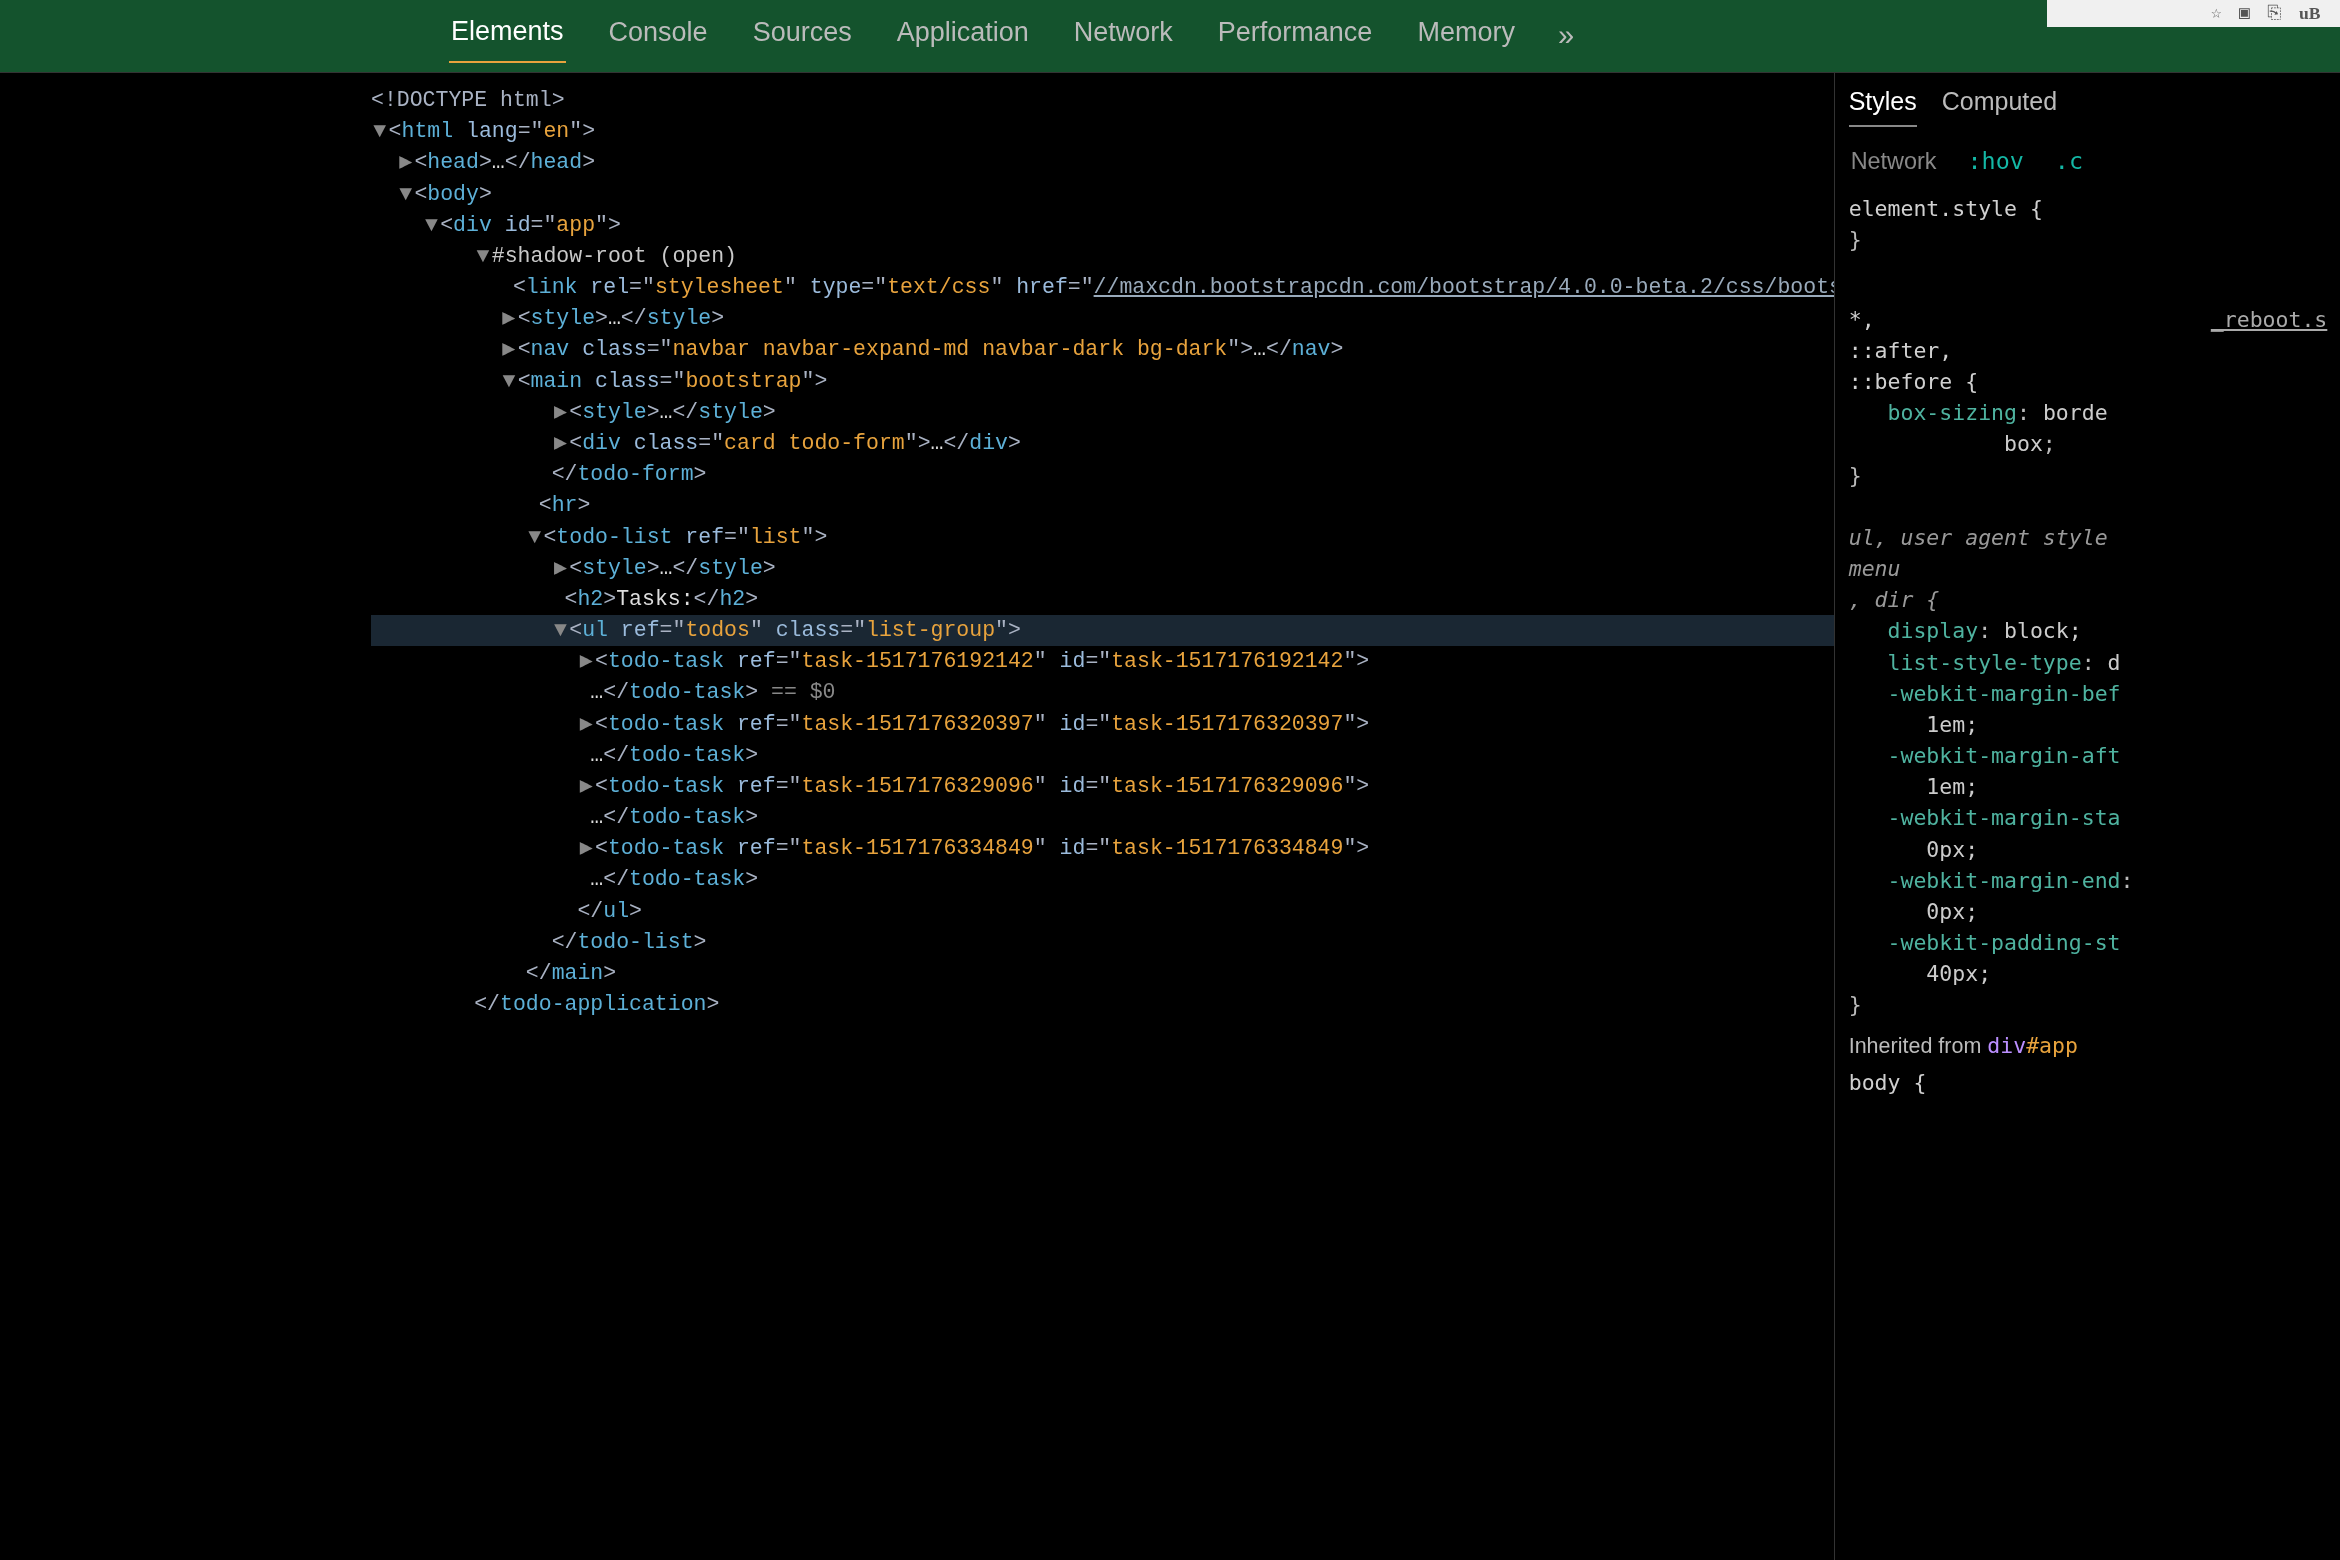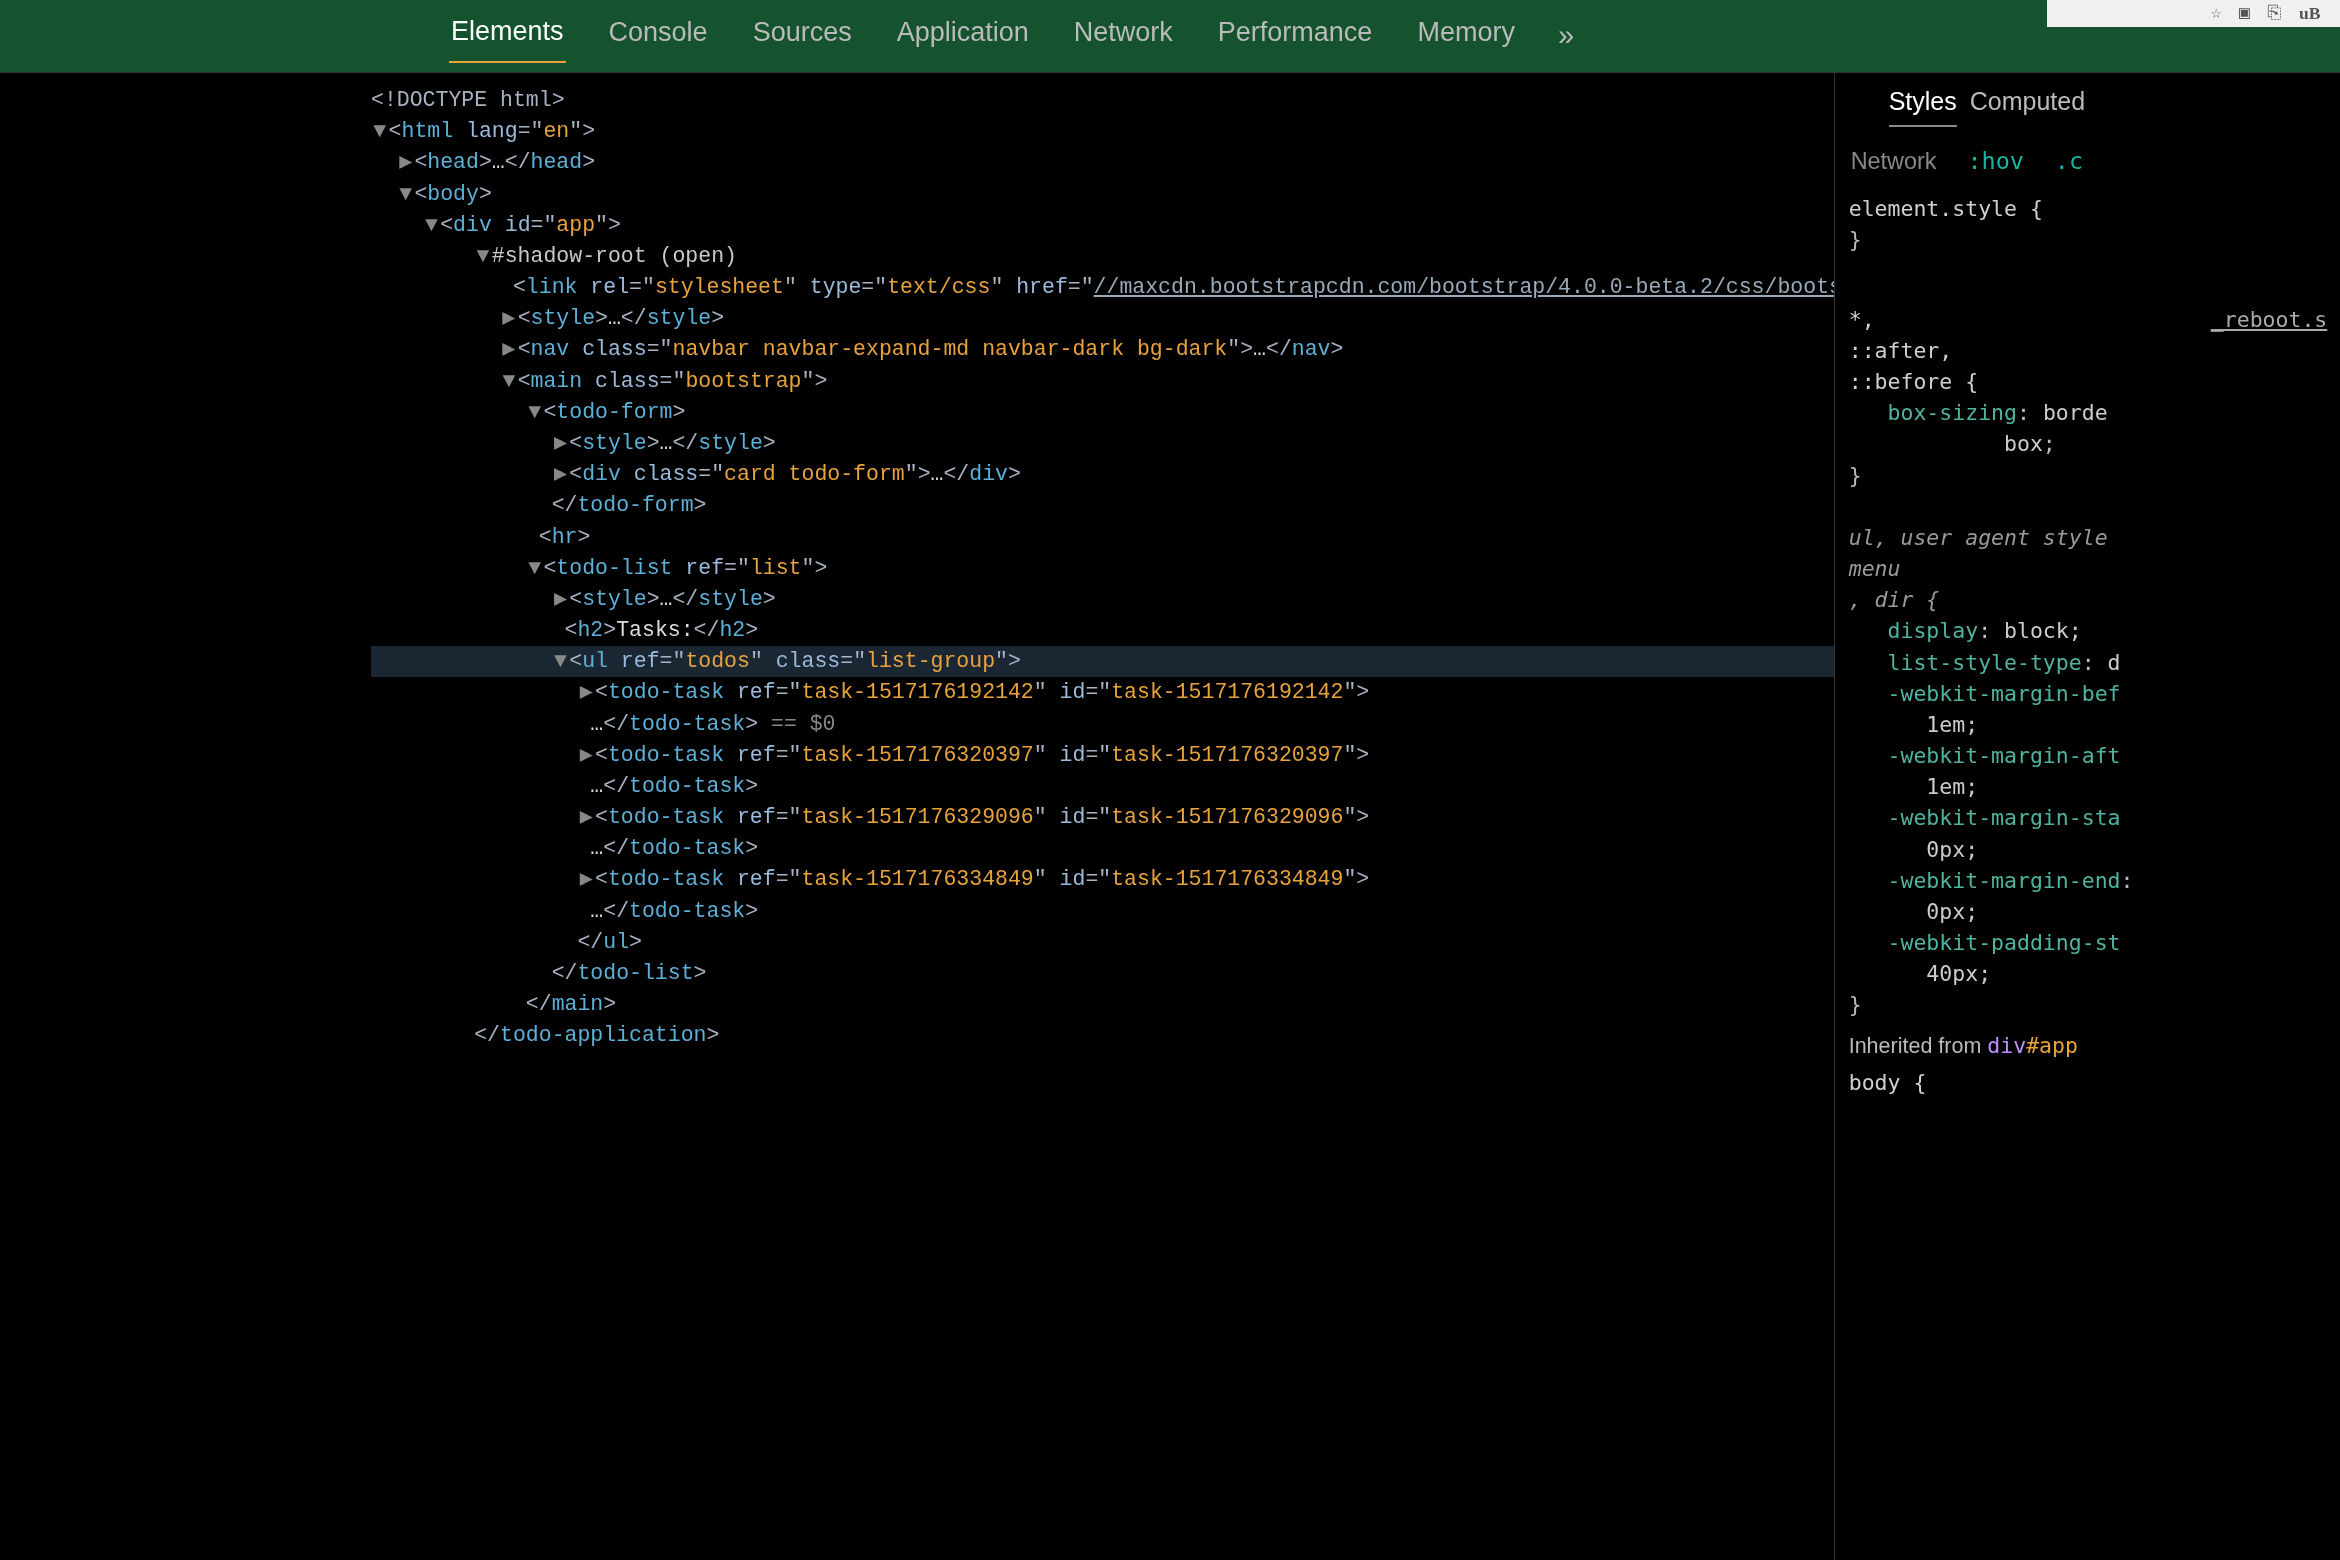--- a/index.html
+++ b/index.html
@@ -49,25 +49,24 @@
 
 .styles-panel {
   width:507px;
   border-left:1px solid #333;
   padding:9.8px 13.7px;
   overflow:hidden;
   font-family:-apple-system,Helvetica,Arial,sans-serif;
 }
 .styles-tabs {
   display:flex;
-  gap:13px;
+  gap:25px;
   font-size:25px;
   color:#bbb;
   padding-bottom:9.8px;
-  margin-left:40px;
 }
 .styles-tabs .stab.active { color:#fff; border-bottom:2px solid #888; }
 .styles-tabs .stab { cursor:pointer; padding-bottom:5.9px; }
 .filter-row { display:flex; align-items:center; gap:31px; color:#888; font-size:23.4px; padding:7.8px 2px 13.7px; }
 .filter-row .hov, .filter-row .cls { font-family:Menlo,monospace; color:#14b8a6; }
 .rule-block { font-family:Menlo,monospace; font-size:21.5px; color:#bbb; white-space:pre; }
 .selector { color:#d0d0d0; }
 .prop { color:#4fb3a0; }
 .val  { color:#ccc; }
 .sheet-link { color:#aaa; text-decoration:underline; float:right; }
@@ -133,21 +132,20 @@
     <div class="line"><span class="indent">        </span><span class="caret">▼</span><span class="shadow">#shadow-root (open)</span></div>
 
     <div class="line"><span class="indent">           </span><span class="punct">&lt;</span><span class="tagname">link</span> <span class="attrname">rel</span><span class="punct">="</span><span class="attrval">stylesheet</span><span class="punct">"</span> <span class="attrname">type</span><span class="punct">="</span><span class="attrval">text/css</span><span class="punct">"</span> <span class="attrname">href</span><span class="punct">="</span><span class="link">//maxcdn.bootstrapcdn.com/bootstrap/4.0.0-beta.2/css/bootstrap.min.css</span></div>
 
     <div class="line"><span class="indent">          </span><span class="caret">▶</span><span class="punct">&lt;</span><span class="tagname">style</span><span class="punct">&gt;</span><span class="text">…</span><span class="punct">&lt;/</span><span class="tagname">style</span><span class="punct">&gt;</span></div>
 
     <div class="line"><span class="indent">          </span><span class="caret">▶</span><span class="punct">&lt;</span><span class="tagname">nav</span> <span class="attrname">class</span><span class="punct">="</span><span class="attrval">navbar navbar-expand-md navbar-dark bg-dark</span><span class="punct">"&gt;</span><span class="text">…</span><span class="punct">&lt;/</span><span class="tagname">nav</span><span class="punct">&gt;</span></div>
 
     <div class="line"><span class="indent">          </span><span class="caret">▼</span><span class="punct">&lt;</span><span class="tagname">main</span> <span class="attrname">class</span><span class="punct">="</span><span class="attrval">bootstrap</span><span class="punct">"&gt;</span></div>
 
-    <div class="line"><span class="indent">            </span><span class="caret">▼</span><span class="punct">&lt;</span><span class="tagname">todo-form</span><span class="punct">&gt;</span></div>
 
     <div class="line"><span class="indent">              </span><span class="caret">▶</span><span class="punct">&lt;</span><span class="tagname">style</span><span class="punct">&gt;</span><span class="text">…</span><span class="punct">&lt;/</span><span class="tagname">style</span><span class="punct">&gt;</span></div>
 
     <div class="line"><span class="indent">              </span><span class="caret">▶</span><span class="punct">&lt;</span><span class="tagname">div</span> <span class="attrname">class</span><span class="punct">="</span><span class="attrval">card todo-form</span><span class="punct">"&gt;</span><span class="text">…</span><span class="punct">&lt;/</span><span class="tagname">div</span><span class="punct">&gt;</span></div>
 
     <div class="line"><span class="indent">              </span><span class="punct">&lt;/</span><span class="tagname">todo-form</span><span class="punct">&gt;</span></div>
 
     <div class="line"><span class="indent">             </span><span class="punct">&lt;</span><span class="tagname">hr</span><span class="punct">&gt;</span></div>
 
     <div class="line"><span class="indent">            </span><span class="caret">▼</span><span class="punct">&lt;</span><span class="tagname">todo-list</span> <span class="attrname">ref</span><span class="punct">="</span><span class="attrval">list</span><span class="punct">"&gt;</span></div>

